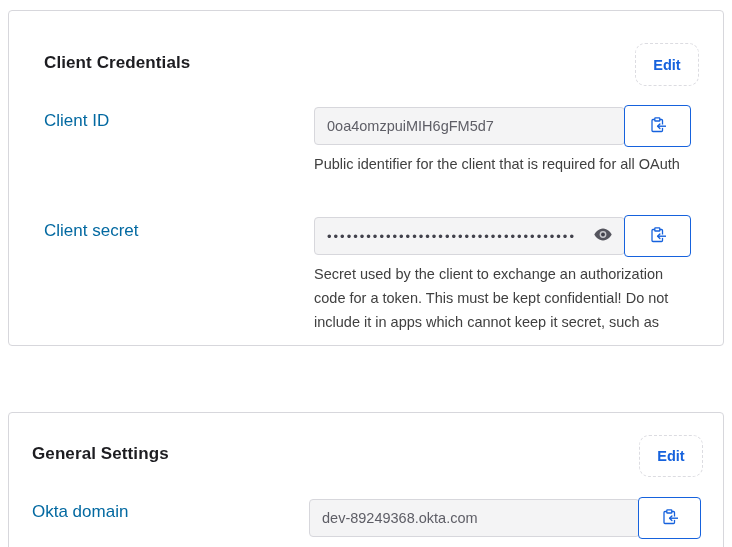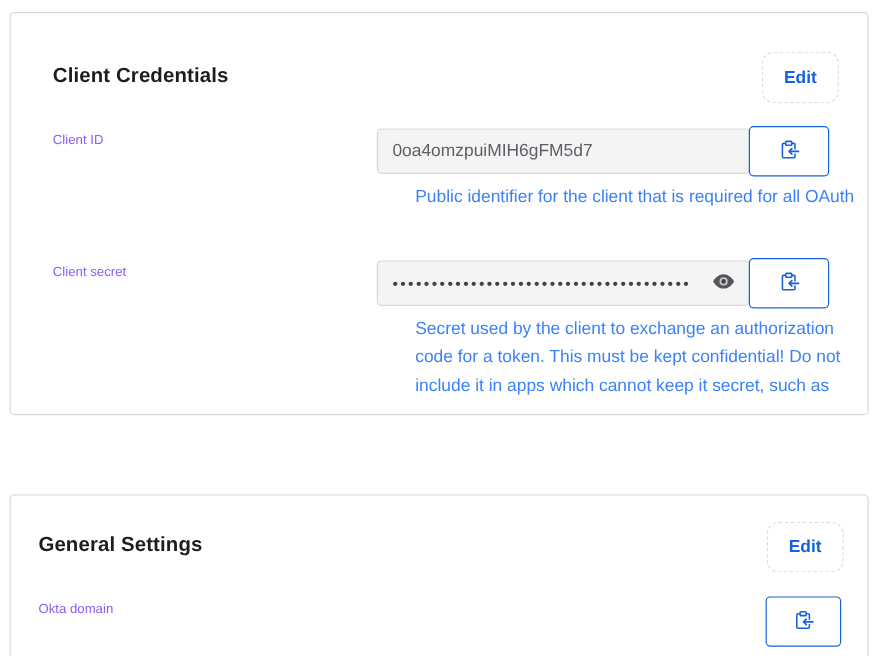--- a/index.html
+++ b/index.html
@@ -27,21 +27,21 @@
     position:absolute;box-sizing:border-box;
     border:1px dashed #dcdce1;border-radius:10px;
     display:flex;align-items:center;justify-content:center;
     cursor:pointer;background:transparent;
   }
   #card-client-credentials .edit-wrap{left:626px;top:32px;width:64px;height:43px;}
   #card-general-settings .edit-wrap{left:630px;top:22px;width:64px;height:42px;}
   .edit-link{color:#1662dd;font-size:14.5px;font-weight:700;text-decoration:none;}
 
   .field-label{
-    position:absolute;font-size:11px;color:#8b5cf6;white-space:nowrap;
+    position:absolute;font-size:17px;color:#0369a1;white-space:nowrap;
   }
   .input-box{
     position:absolute;box-sizing:border-box;
     background:#f4f4f5;border:1px solid #d7d7dc;border-radius:4px;
     display:flex;align-items:center;
     padding:16px 12px;font-size:14.5px;color:#5e5e66;
     white-space:nowrap;overflow:hidden;
   }
   .masked-dots{
     font-size:13px;letter-spacing:2px;color:#41414b;
@@ -50,21 +50,21 @@
   .eye-btn{
     flex:0 0 auto;margin-left:6px;display:flex;align-items:center;cursor:pointer;
     background:none;border:none;padding:0;
   }
   .copy-btn{
     position:absolute;box-sizing:border-box;
     background:#ffffff;border:1px solid #1662dd;border-radius:4px;
     display:flex;align-items:center;justify-content:center;cursor:pointer;
   }
   .desc{
-    position:absolute;font-size:14.5px;color:#3b82f6;line-height:24px;margin-left:32px;
+    position:absolute;font-size:14.5px;color:#404040;line-height:24px;
   }
   .desc div{white-space:nowrap;}
 
   
   #label-client-id{left:35px;top:100px;}
   #input-client-id{left:305px;top:96px;width:311px;height:38px;}
   #btn-copy-client-id{left:615px;top:94px;width:67px;height:42px;}
   #desc-client-id{left:305px;top:141px;}
 
   #label-client-secret{left:35px;top:210px;}
@@ -147,20 +147,23 @@
 <div class="card" id="card-general-settings">
 
   <h2 class="section-title" style="margin:0;">General Settings</h2>
 
   <div class="edit-wrap">
     <a class="edit-link">Edit</a>
   </div>
 
   <div class="field-label" id="label-okta-domain">Okta domain</div>
 
+  <div class="input-box" id="input-okta-domain">
+    <span>dev-89249368.okta.com</span>
+  </div>
 
   <button class="copy-btn" id="btn-copy-okta-domain">
     <span>
       <svg width="18" height="18" viewBox="0 0 18 18" fill="none">
         <rect x="3" y="3.5" width="10.5" height="12" rx="1" stroke="#1662dd" stroke-width="1.3"></rect>
         <rect x="5.8" y="1.8" width="5" height="3.2" rx="0.6" fill="#ffffff" stroke="#1662dd" stroke-width="1.3"></rect>
         <path d="M17 10.2H8.6" stroke="#ffffff" stroke-width="3.4"></path>
         <path d="M17 10.2H8.6" stroke="#1662dd" stroke-width="1.4"></path>
         <path d="M8.6 10.2l2.3-2.3M8.6 10.2l2.3 2.3" stroke="#1662dd" stroke-width="1.4" stroke-linecap="round"></path>
       </svg>

